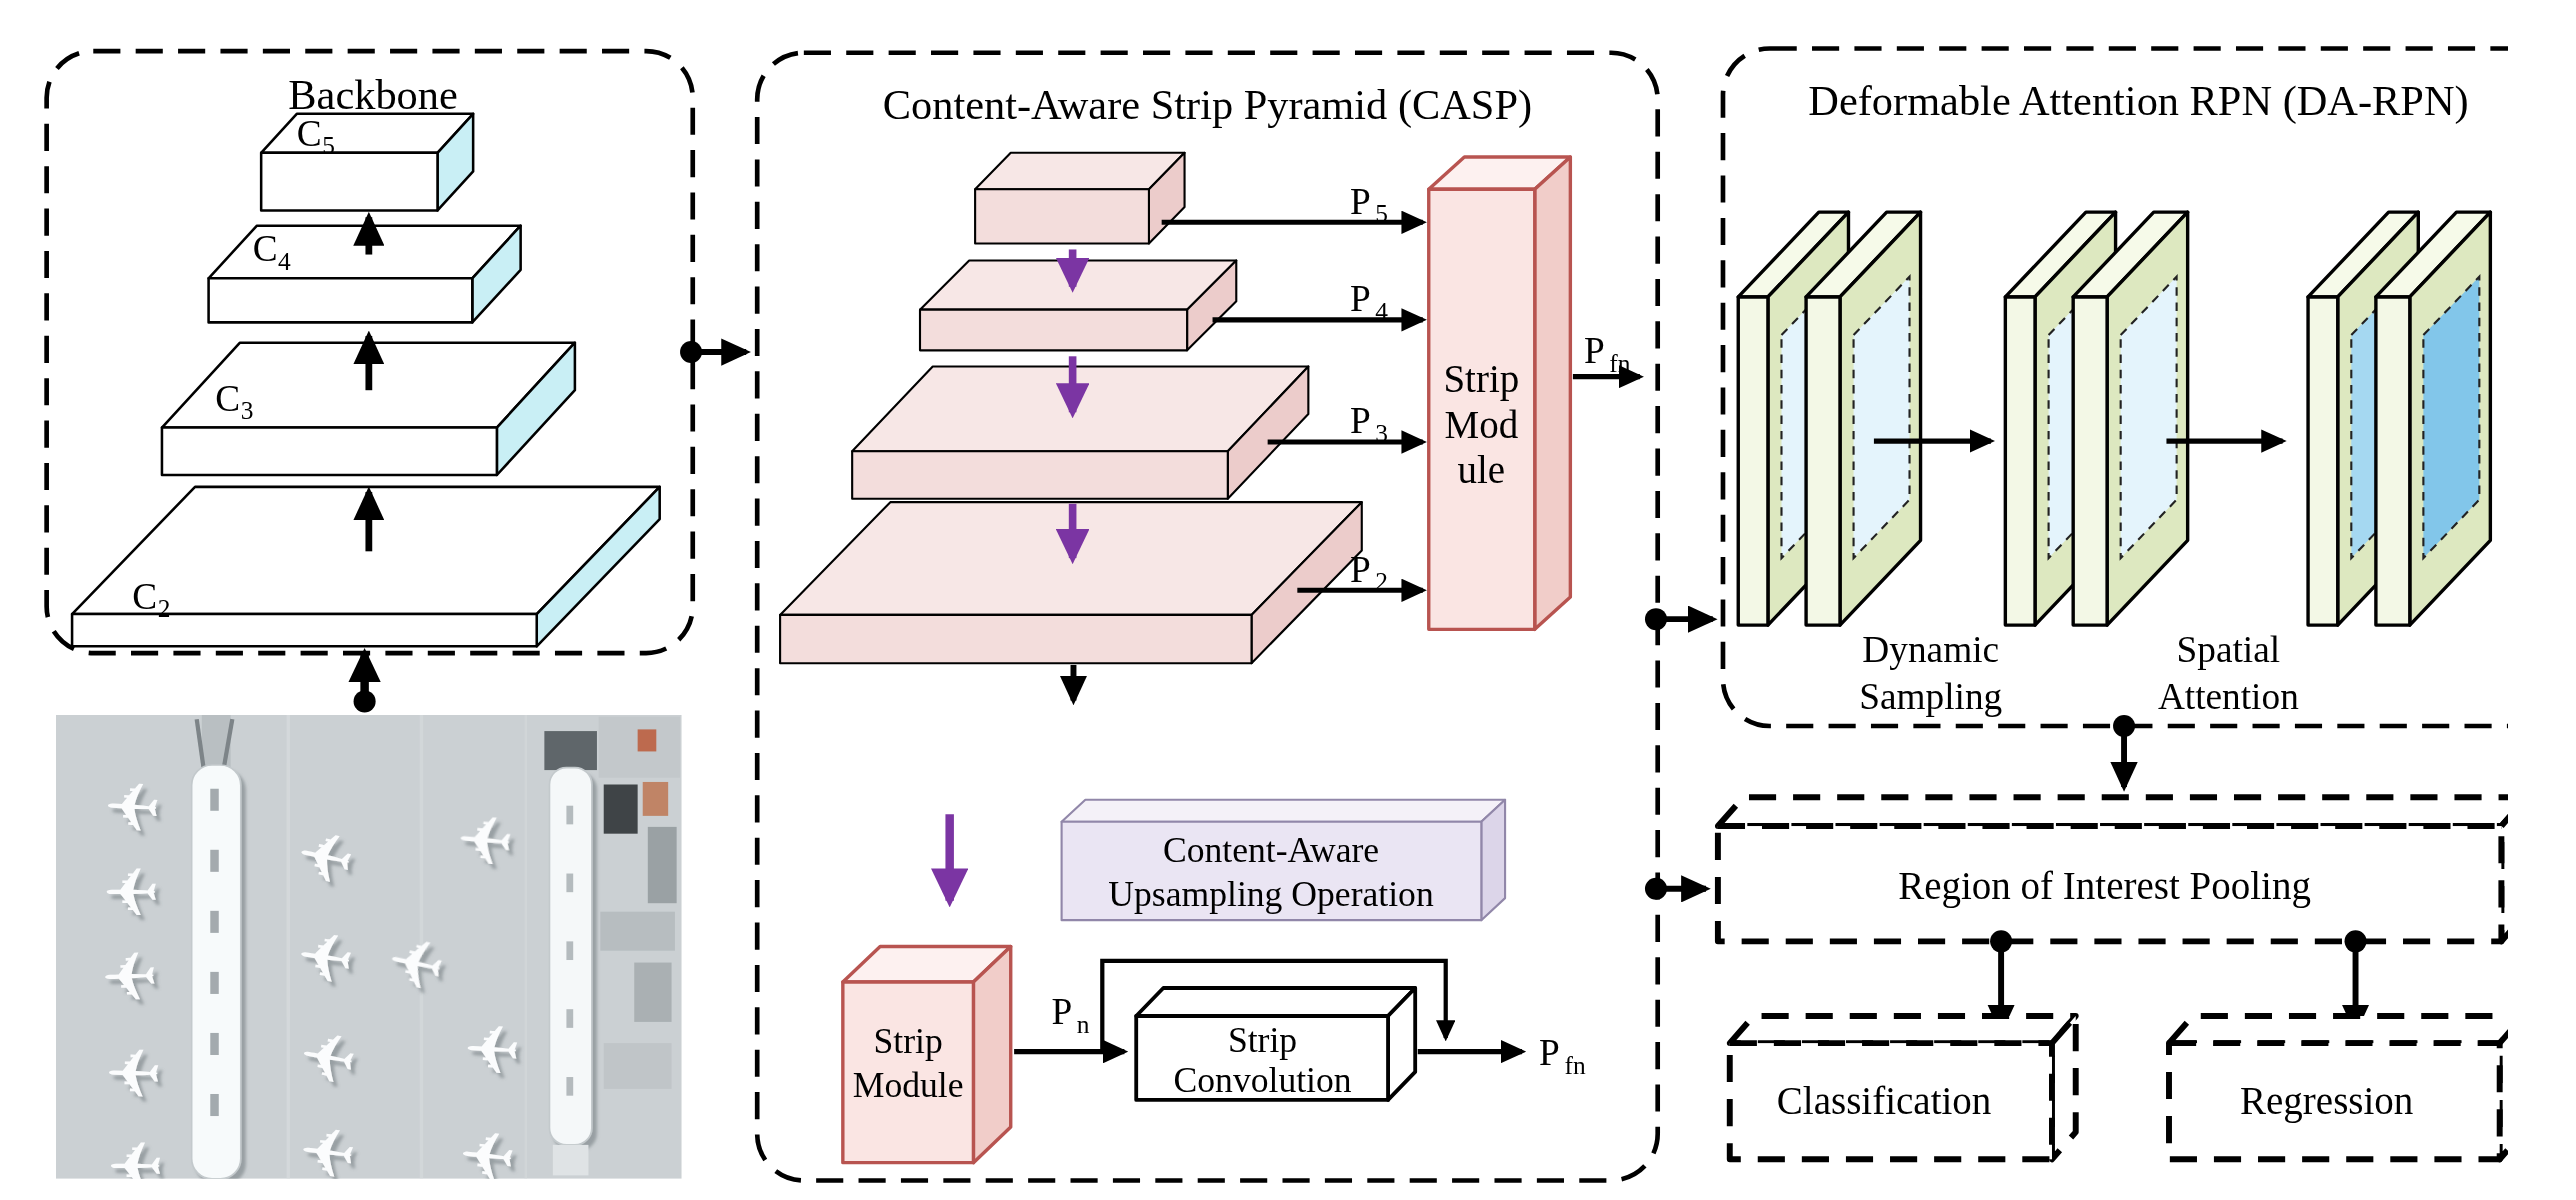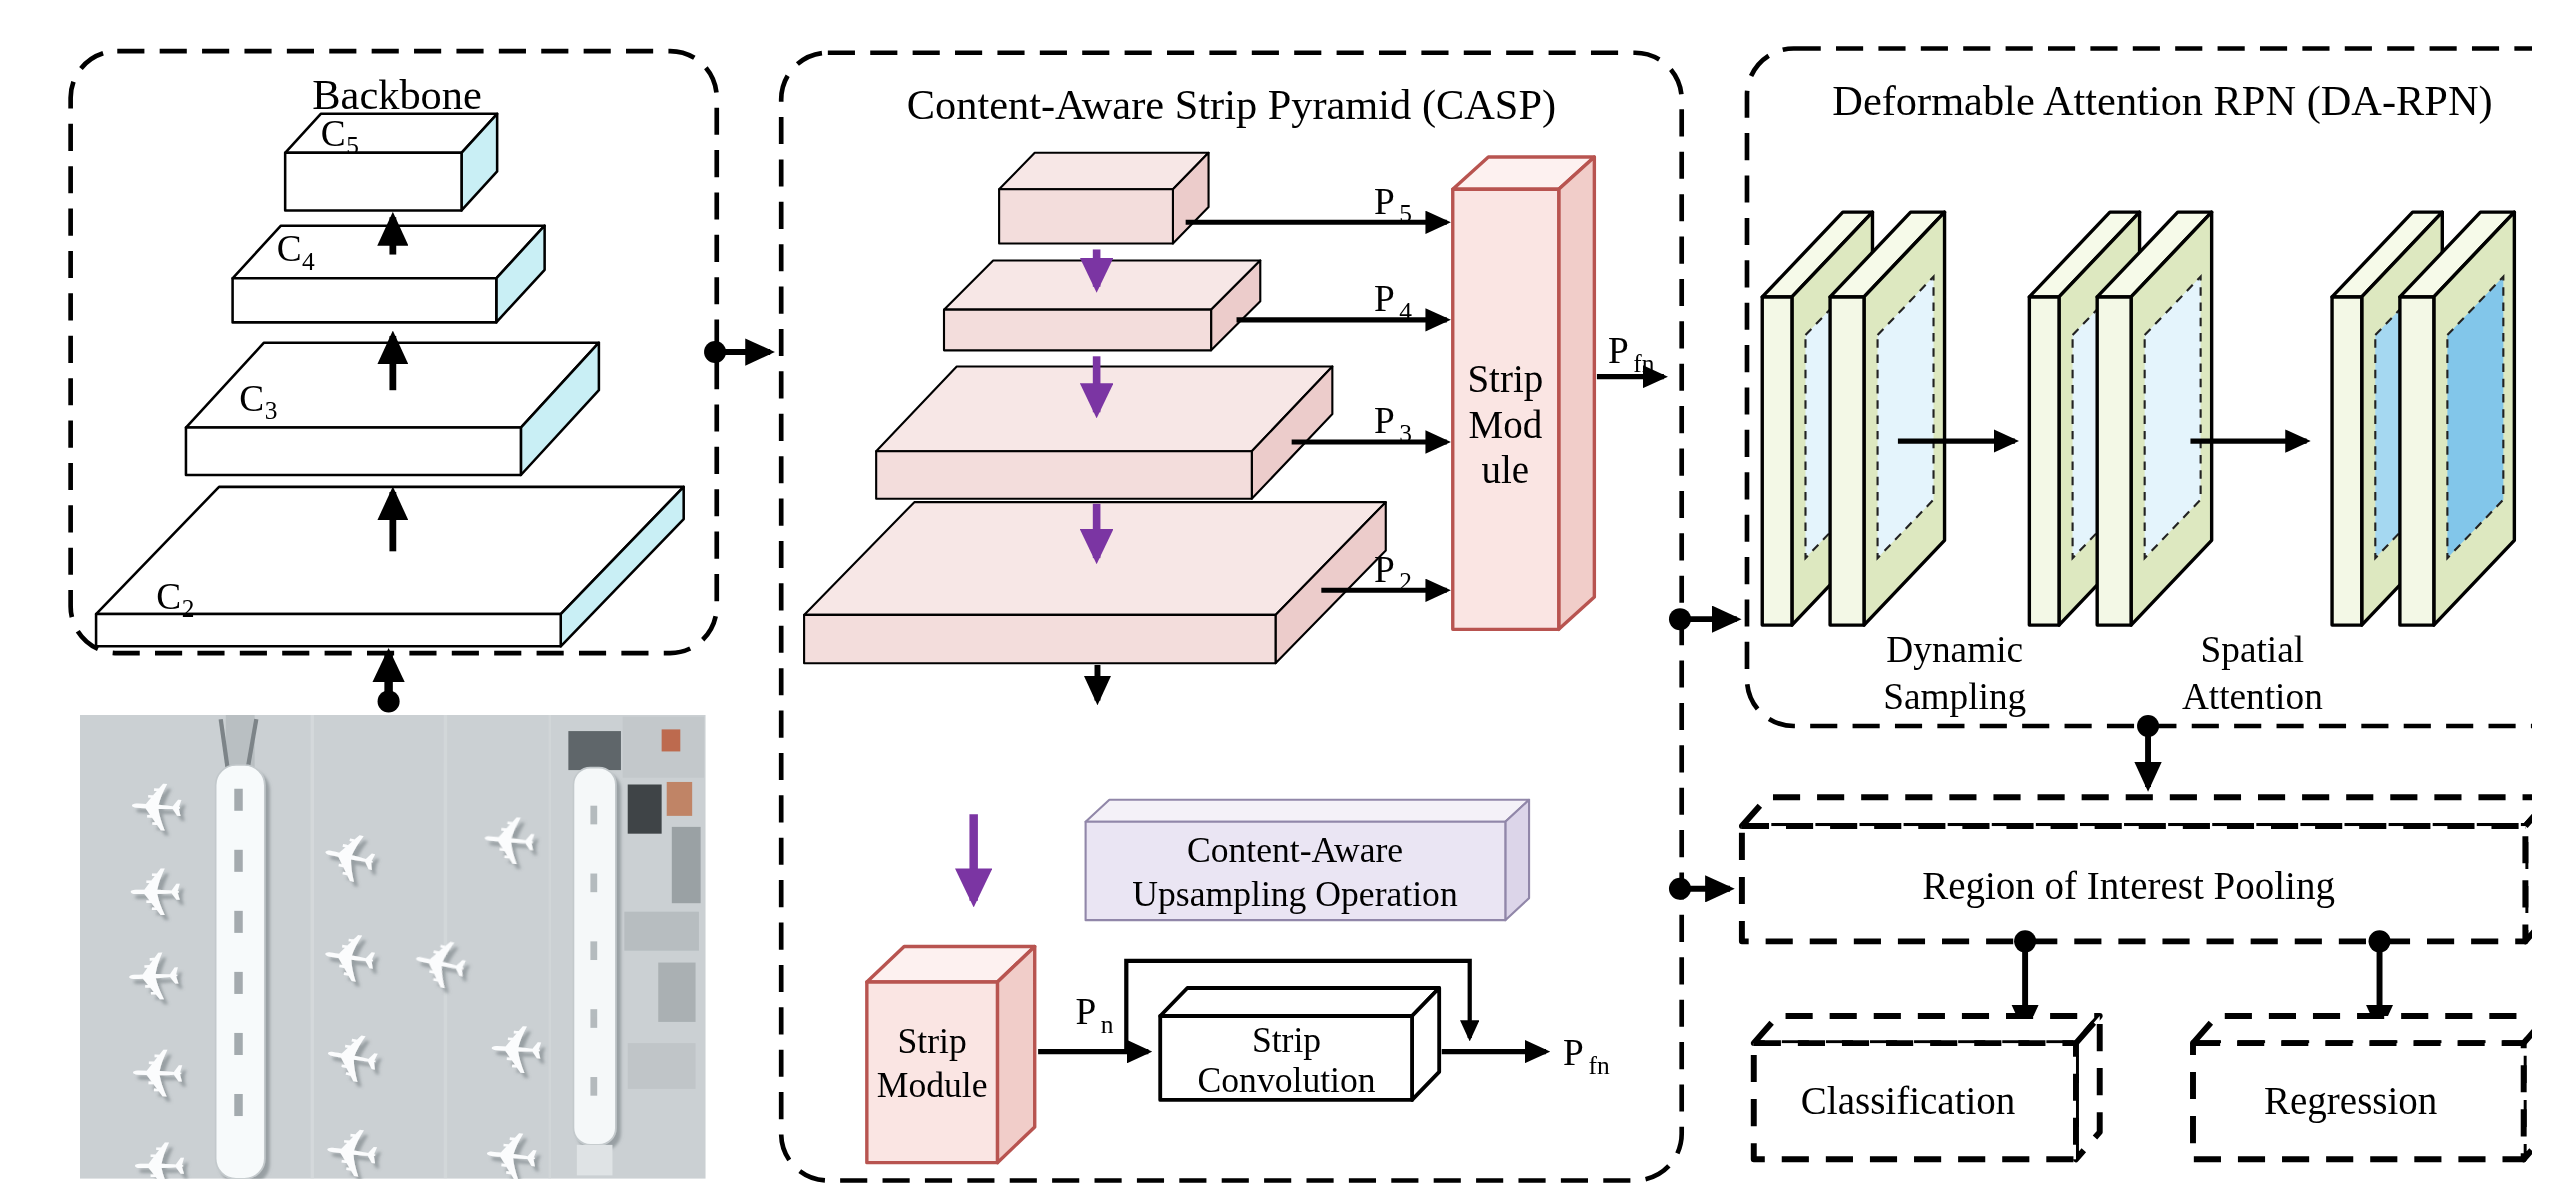--- a/index.html
+++ b/index.html
@@ -1,16 +1,16 @@
 <!DOCTYPE html>
 <html style="font-size:13.6px"><head>
 <meta charset="utf-8">
 <style>
   html,body{margin:0;padding:0;background:#ffffff;}
-  .stage{position:relative;width:2508px;height:1201px;background:#ffffff;overflow:hidden;margin-left:24px;}
+  .stage{position:relative;width:2508px;height:1201px;background:#ffffff;overflow:hidden;}
   svg{display:block;}
   
   .t{font-family:"Liberation Serif","DejaVu Serif",serif;fill:#000;}
   .t50{font-size:50px;} .t46{font-size:46px;} .t44{font-size:44px;} .t42{font-size:42px;}
   .sub{font-size:30px;}
   .mid{text-anchor:middle;}
   
   .panel{fill:none;stroke:#000;stroke-width:5.5;stroke-dasharray:32 18;}
   
   .bbf{fill:#ffffff;stroke:#000;stroke-width:3;stroke-linejoin:round;}

